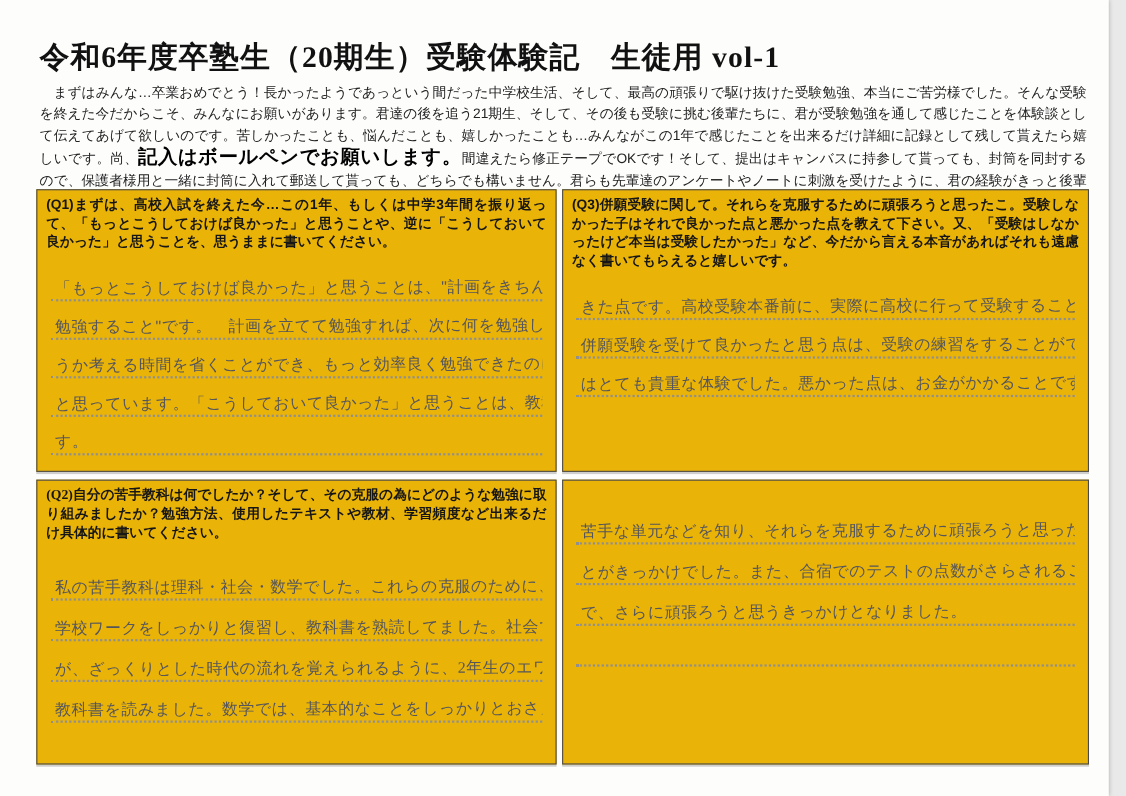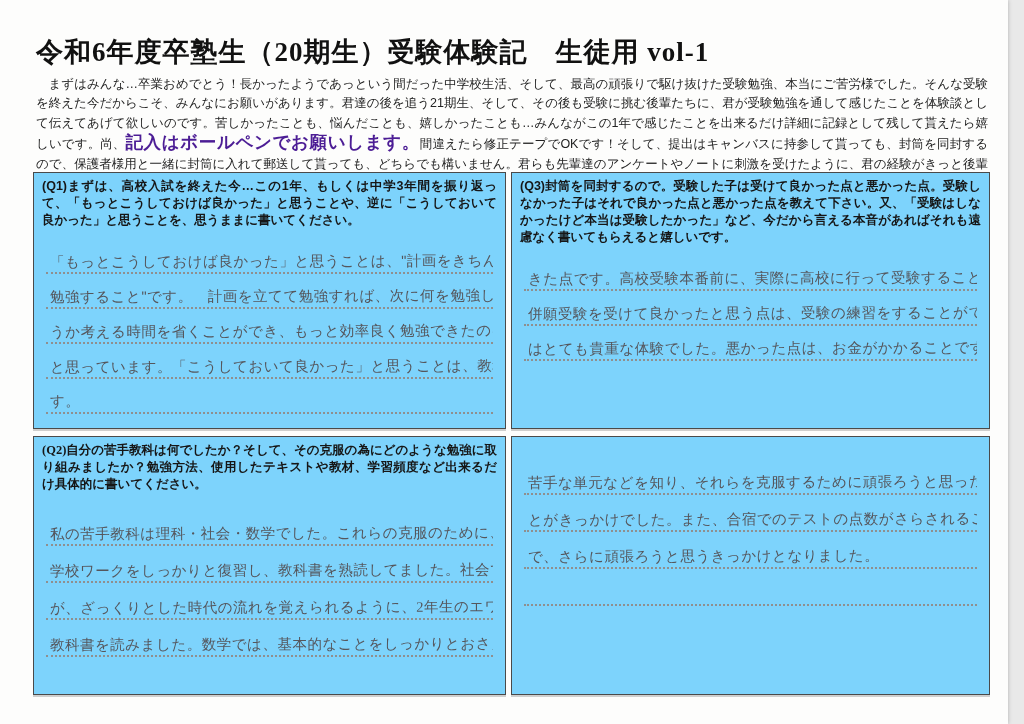--- a/index.html
+++ b/index.html
@@ -17,26 +17,26 @@
     font-family:"Liberation Serif","DejaVu Serif",serif;
     font-weight:bold;font-size:27px;letter-spacing:1px;
     color:#111;
   }
   .intro{
     position:absolute;left:36px;top:62px;width:952px;
     font-size:12.5px;line-height:19.5px;
     text-align:justify;color:#222;
   }
   .intro .emph{
-    font-size:17.5px;font-weight:bold;letter-spacing:.5px;color:#4c1d95;
+    font-size:17.5px;font-weight:bold;letter-spacing:.5px;color:#000000;
   }
   .qbox{
     position:absolute;
     border:1.5px solid #4a4a4a;
-    background:#7dd3fc;
+    background:#eab308;
     box-sizing:border-box;
     padding:5px 8px 22px 8px;
     box-shadow:0 2px 0 rgba(120,120,120,.35);
   }
   .qbox.q1{left:33px;top:172px;width:473px;height:257px;}
   .qbox.q3{left:511px;top:172px;width:479px;height:257px;}
   .qbox.q2{left:33px;top:436px;width:473px;height:259px;font-family:Liberation Serif, serif;}
   .qbox.q4{left:511px;top:436px;width:479px;height:259px;}
   .prompt{
     font-size:12.5px;font-weight:bold;line-height:17px;
@@ -83,21 +83,21 @@
       <div class="hw-line">
           <span class="hw">と思っています。「こうしておいて良かった」と思うことは、教科書を読んだことで</span>
         </div>
       <div class="hw-line">
           <span class="hw">す。</span>
         </div>
     </div>
   </section>
 
   <section class="qbox q3">
-    <div class="prompt">(Q3)封筒を同封するので。受験した子は受けて良かった点と悪かった点。受験しなかった子はそれで良かった点と悪かった点を教えて下さい。又、「受験はしなかったけど本当は受験したかった」など、今だから言える本音があればそれも遠慮なく書いてもらえると嬉しいです。</div>
+    <div class="prompt">(Q3)併願受験に関して。それらを克服するために頑張ろうと思ったこ。受験しなかった子はそれで良かった点と悪かった点を教えて下さい。又、「受験はしなかったけど本当は受験したかった」など、今だから言える本音があればそれも遠慮なく書いてもらえると嬉しいです。</div>
     <div class="answer">
       <div class="hw-line">
           <span class="hw">きた点です。高校受験本番前に、実際に高校に行って受験すること</span>
         </div>
       <div class="hw-line">
           <span class="hw">併願受験を受けて良かったと思う点は、受験の練習をすることがで</span>
         </div>
       <div class="hw-line">
           <span class="hw">はとても貴重な体験でした。悪かった点は、お金がかかることです。</span>
         </div>

